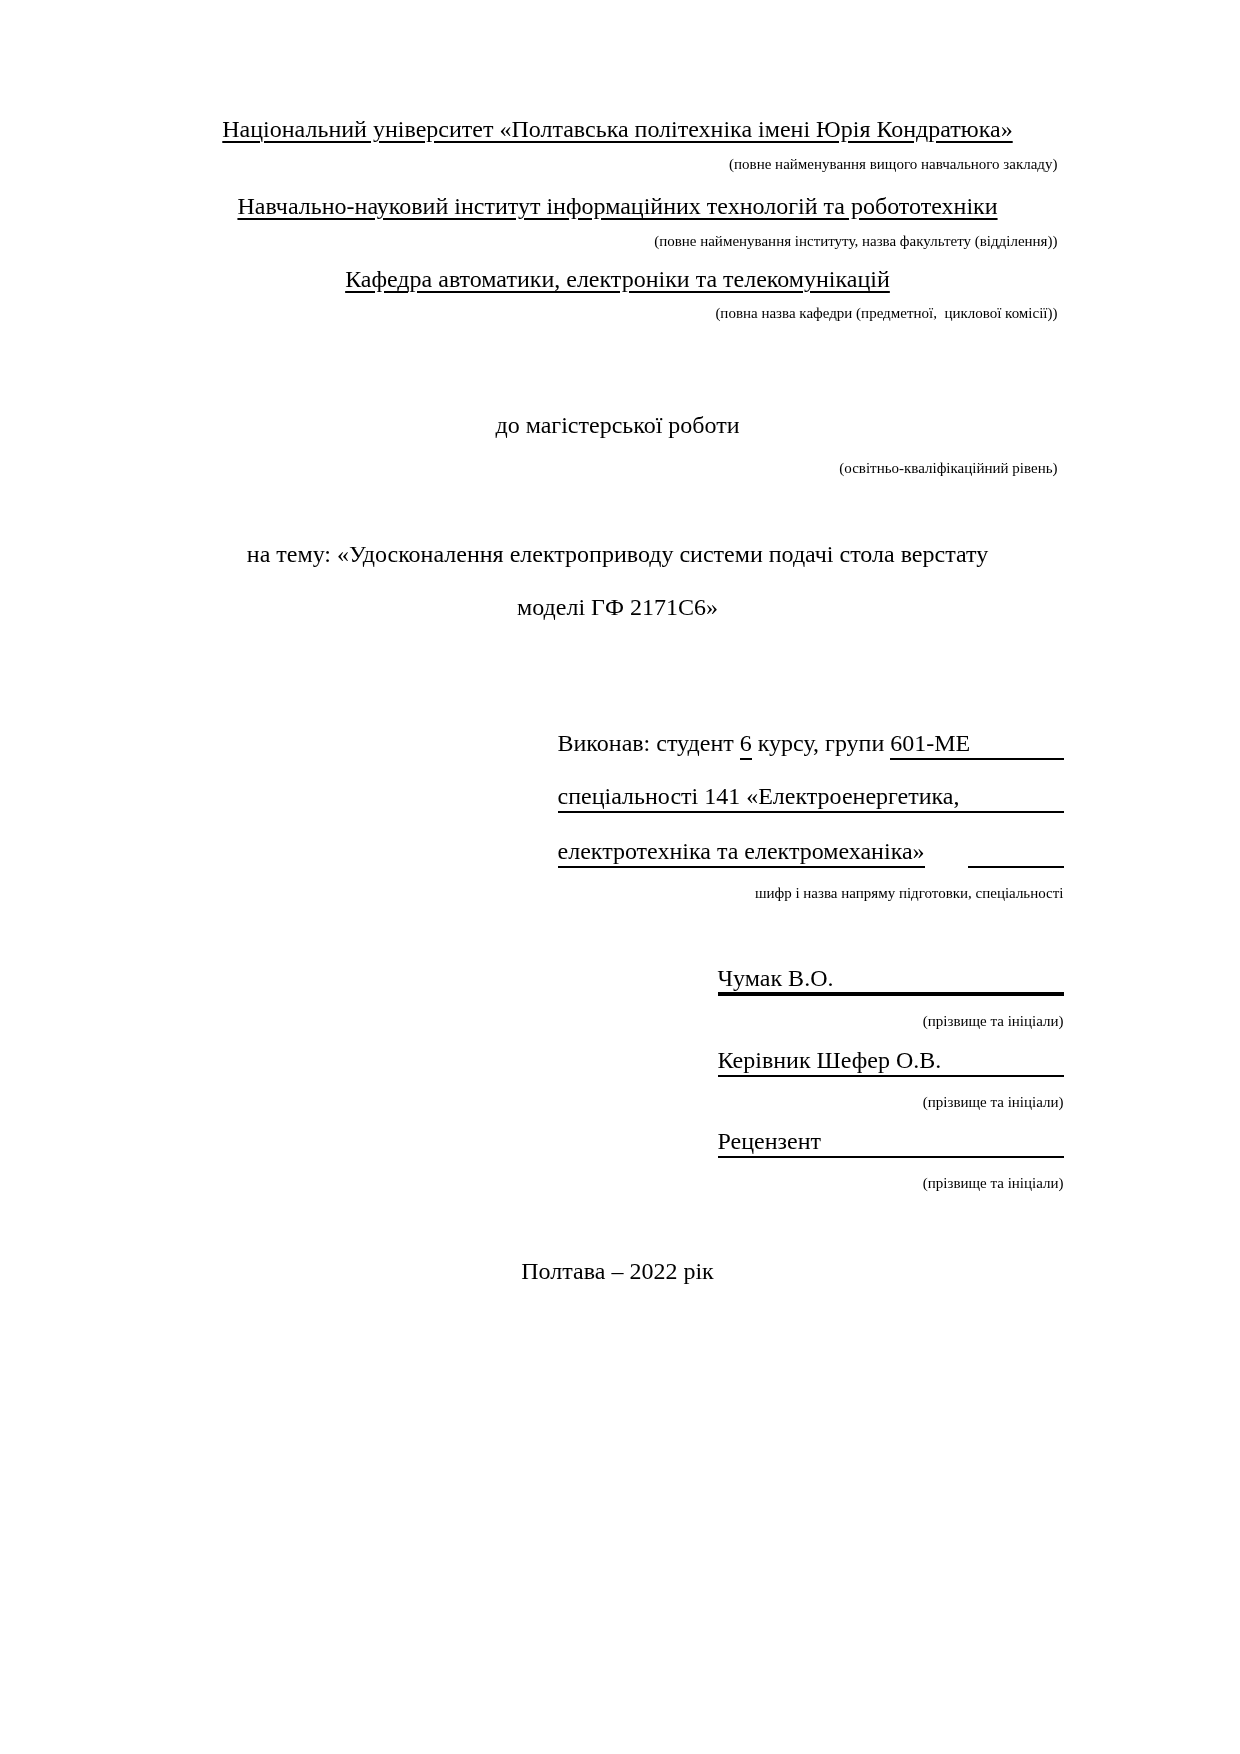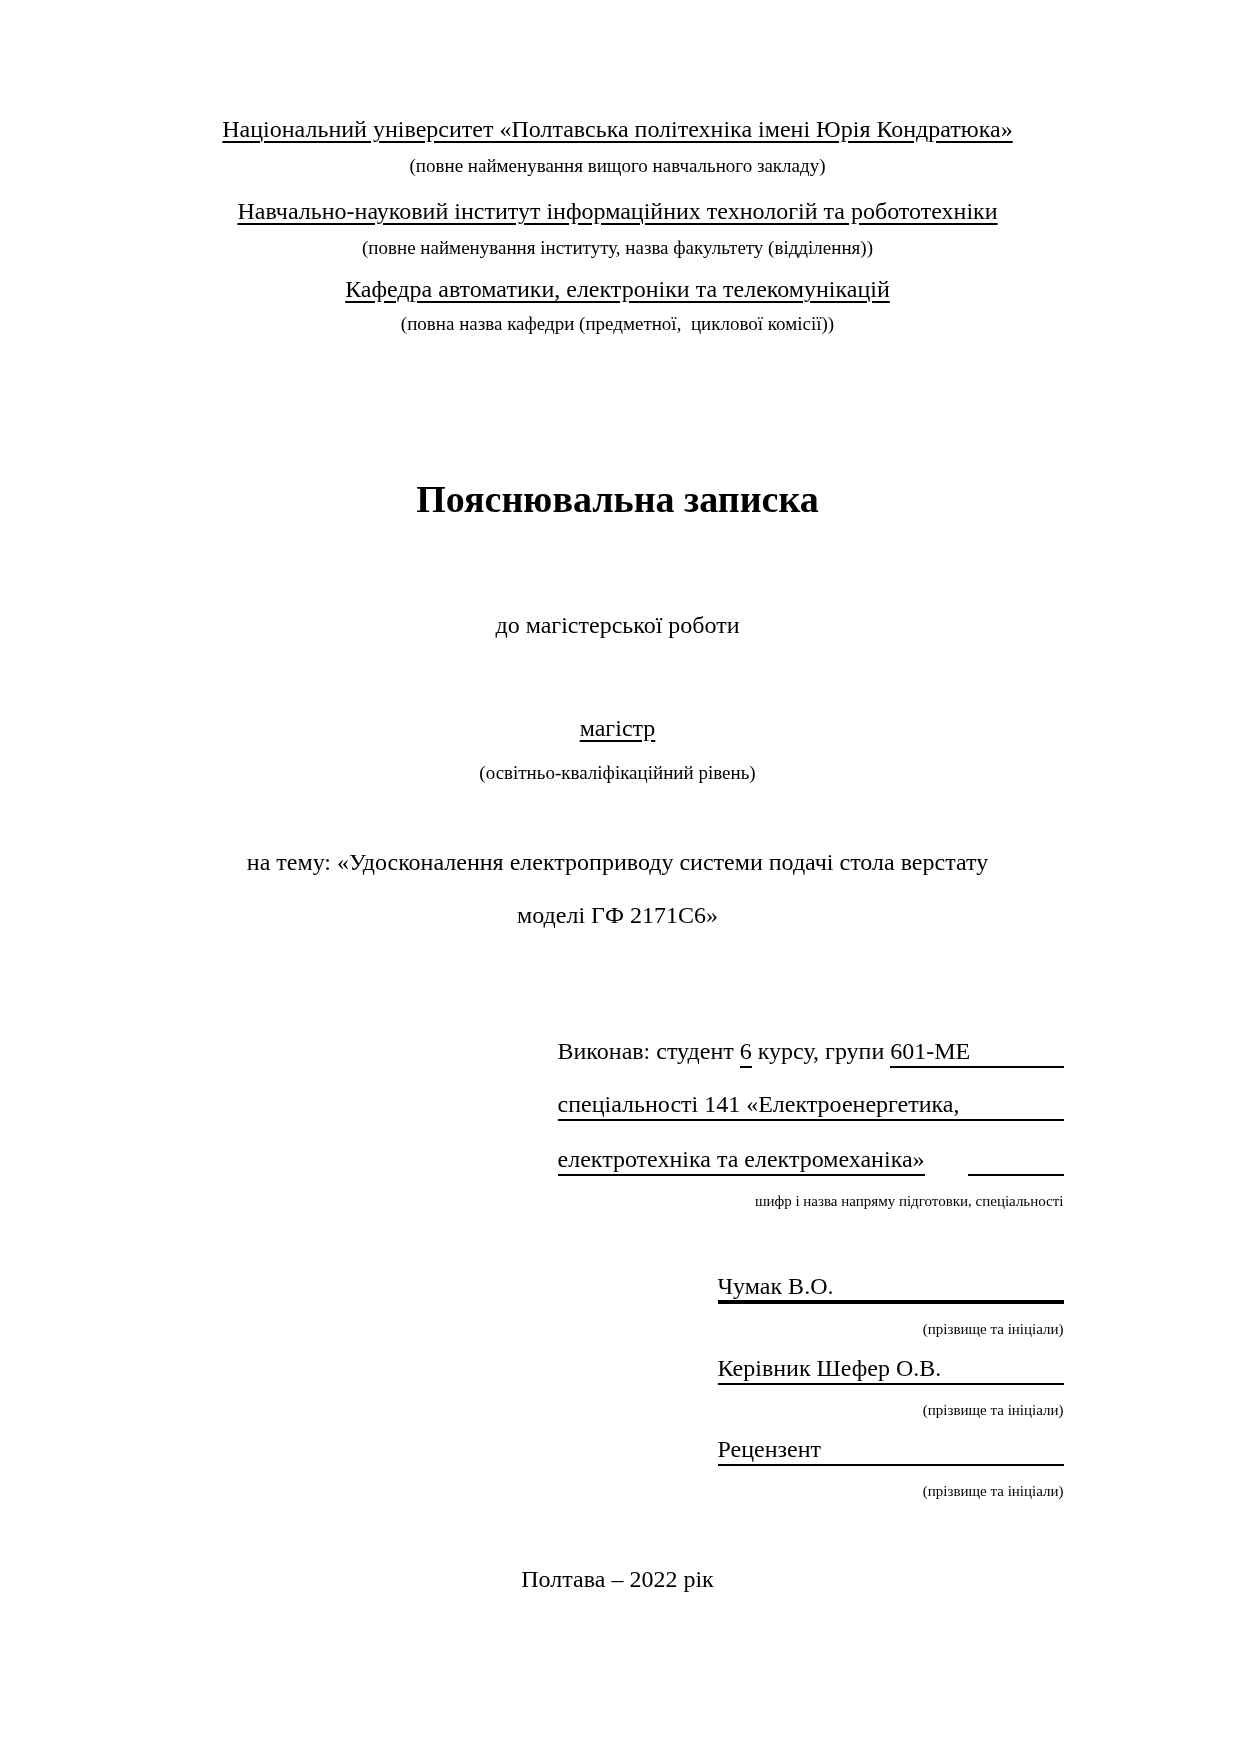--- a/index.html
+++ b/index.html
@@ -23,23 +23,23 @@
     font-size: 24px;
     line-height: 1.3;
     text-align: center;
     text-decoration: underline;
     text-decoration-thickness: 2px;
     text-underline-offset: 4px;
   }
   .h2 { margin-top: 18px; }
   .h3 { margin-top: 14px; }
   .small-note {
-    font-size: 19px;
+    font-size: 15px;
     line-height: 1.2;
-    text-align: center;
+    text-align: right;
     margin-top: 10px;
     white-space: pre;
   }
   .note-dept { margin-top: 8px; }
   .doc-title {
     margin-top: 142px;
     font-size: 38px;
     font-weight: bold;
     line-height: 1.15;
     text-align: center;
@@ -126,25 +126,23 @@
 
   <div class="heading">Національний університет «Полтавська політехніка імені Юрія Кондратюка»</div>
   <div class="small-note">(повне найменування вищого навчального закладу)</div>
 
   <div class="heading h2">Навчально-науковий інститут інформаційних технологій та робототехніки</div>
   <div class="small-note">(повне найменування інституту, назва факультету (відділення))</div>
 
   <div class="heading h3">Кафедра автоматики, електроніки та телекомунікацій</div>
   <div class="small-note note-dept">(повна назва кафедри (предметної,  циклової комісії))</div>
 
-  <div class="doc-title">Пояснювальна записка</div>
 
   <div class="doc-subtitle">до магістерської роботи</div>
 
-  <div class="degree"><span>магістр</span></div>
   <div class="small-note degree-note">(освітньо-кваліфікаційний рівень)</div>
 
   <div class="theme-line1">на тему: «Удосконалення електроприводу системи подачі стола верстату</div>
   <div class="theme-line2">моделі ГФ 2171С6»</div>
 
   <div class="executor">
     <div class="u-row">
       <span class="plain">Виконав: студент </span>
       <span class="u">6</span>
       <span class="plain"> курсу, групи </span>

